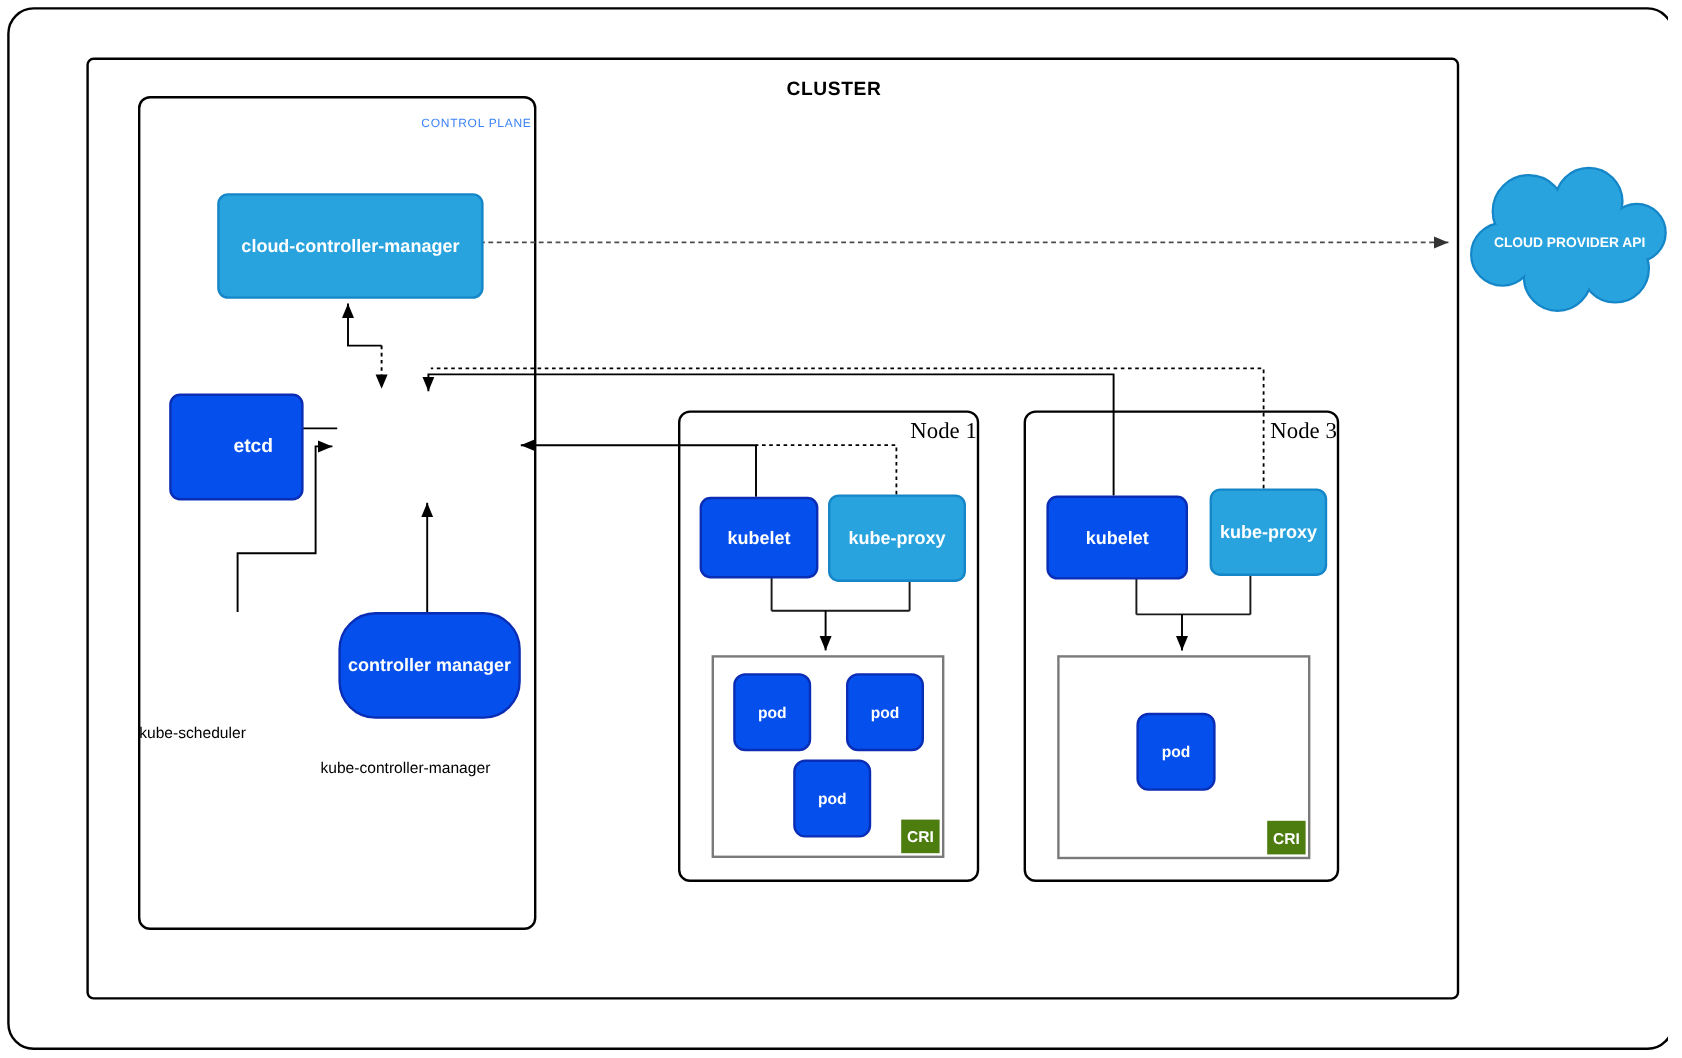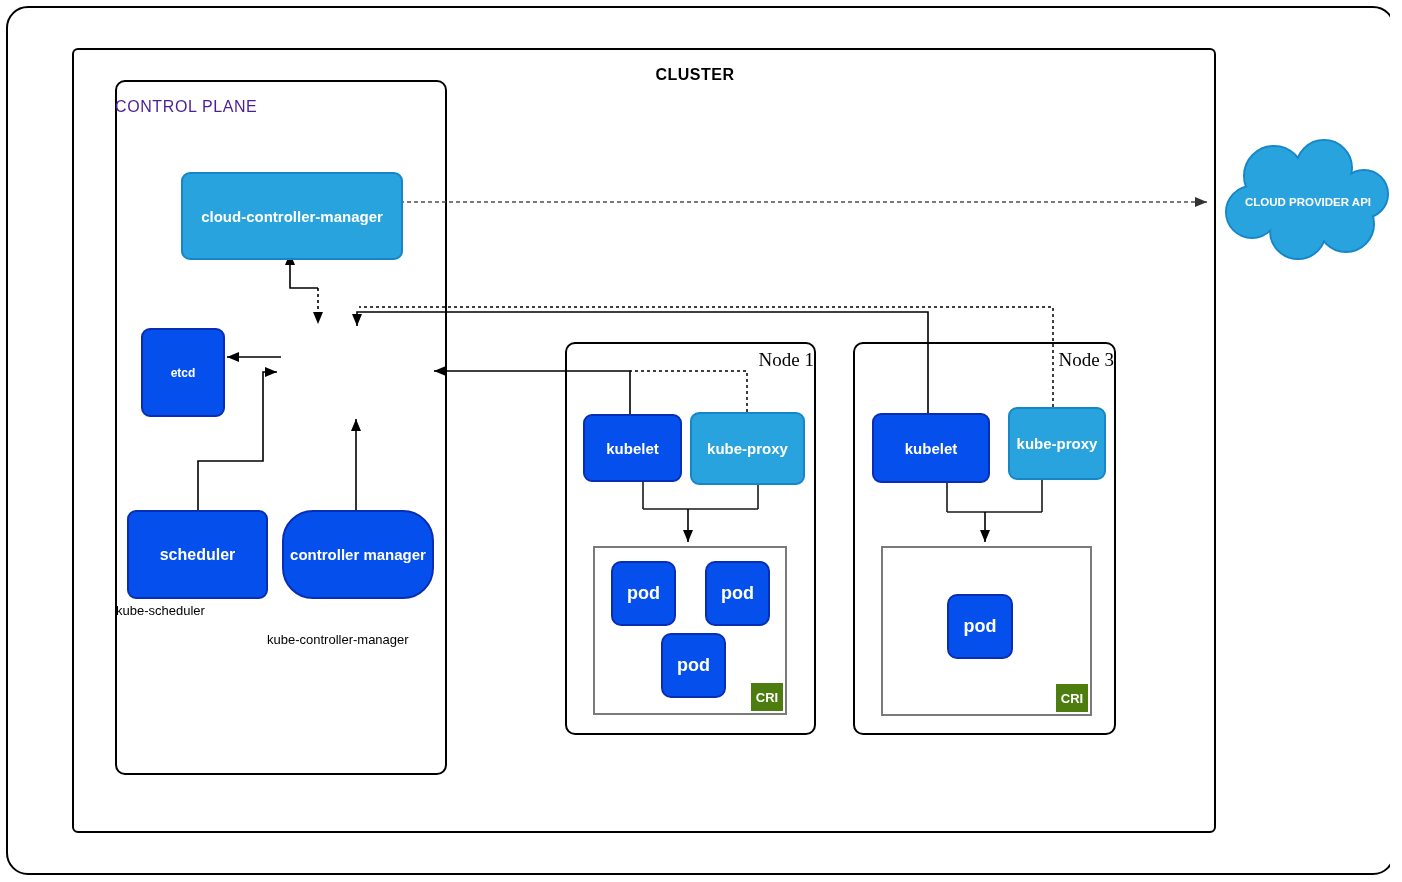--- a/index.html
+++ b/index.html
@@ -17,22 +17,22 @@
   }
   .cluster-title{
     position:absolute;left:0;right:0;top:66px;text-align:center;
     font-weight:bold;font-size:16px;letter-spacing:0.5px;color:#000;z-index:2;
   }
   .control-plane{
     position:absolute;left:115px;top:80px;width:328px;height:691px;
     border:2px solid #000;border-radius:10px;background:#fff;z-index:2;
   }
   .cp-title{
-    position:absolute;left:115px;top:98px;width:328px;text-align:left;
-    font-size:16px;letter-spacing:0.6px;color:#4c1d95;z-index:3;
+    position:absolute;left:115px;top:98px;width:328px;text-align:right;
+    font-size:10px;letter-spacing:0.6px;color:#3b82f6;z-index:3;
   }
   .node-box{
     position:absolute;border:2px solid #000;border-radius:10px;background:#fff;z-index:2;
   }
   .node1{left:565px;top:342px;width:247px;height:389px;}
   .node2{left:853px;top:342px;width:259px;height:389px;}
   .node-title{
     position:absolute;left:0;right:0;top:5px;text-align:right;
     font-family:"Liberation Serif",serif;font-size:19px;color:#000;
   }
@@ -43,30 +43,30 @@
   .cri2{left:881px;top:546px;width:207px;height:166px;}
   .lines{
     position:absolute;left:0;top:0;width:1402px;height:882px;z-index:5;pointer-events:none;
   }
   .blue-box{
     position:absolute;z-index:10;display:flex;align-items:center;justify-content:center;
     color:#fff;font-weight:bold;border-radius:9px;text-align:center;
   }
   .dark{background:#0550EC;border:2px solid #0A2DB5;}
   .light{background:#29A3DE;border:2px solid #1586C8;}
-  .ccm{left:181px;top:161px;width:218px;height:84px;font-size:15px;margin-top:11px;}
-  .etcd{left:141px;top:328px;width:80px;height:85px;font-size:12px;}
+  .ccm{left:181px;top:161px;width:218px;height:84px;font-size:15px;}
+  .etcd{left:141px;top:328px;width:80px;height:85px;font-size:16px;padding-left:28px;}
   .kas{left:281px;top:328px;width:149px;height:85px;font-size:16px;}
   .sched{left:127px;top:510px;width:137px;height:85px;font-size:16px;}
   .cm{left:282px;top:510px;width:148px;height:85px;font-size:15px;border-radius:31px;}
   .kubelet1{left:583px;top:414px;width:95px;height:64px;font-size:15px;}
   .kproxy1{left:690px;top:412px;width:111px;height:69px;font-size:15px;}
   .kubelet2{left:872px;top:413px;width:114px;height:66px;font-size:15px;}
   .kproxy2{left:1008px;top:407px;width:94px;height:69px;font-size:15px;}
-  .pod{border-radius:10px;font-size:18px;}
+  .pod{border-radius:10px;font-size:13px;}
   .pod1a{left:611px;top:561px;width:61px;height:61px;}
   .pod1b{left:705px;top:561px;width:61px;height:61px;}
   .pod1c{left:661px;top:633px;width:61px;height:61px;}
   .pod2a{left:947px;top:594px;width:62px;height:61px;}
   .cri-badge{
     position:absolute;z-index:11;display:flex;align-items:center;justify-content:center;
     background:#4d7c0f;color:#fff;font-weight:bold;font-size:13px;
   }
   .cri-badge1{left:751px;top:683px;width:32px;height:28px;}
   .cri-badge2{left:1056px;top:684px;width:32px;height:28px;}
@@ -134,23 +134,20 @@
 
     <path d="M947 479 L947 512 M1042 476 L1042 512 M947 512 L1042 512" fill="none" stroke="#1a1a1a" stroke-width="1.6"></path>
     <path d="M985 512 L985 542" fill="none" stroke="#000" stroke-width="1.6" marker-end="url(#arrB)"></path>
   </svg>
 
   <div class="blue-box light ccm">
     <span>cloud-controller-manager</span>
   </div>
   <div class="blue-box dark etcd">
     <span>etcd</span>
-  </div>
-  <div class="blue-box dark sched">
-    <span>scheduler</span>
   </div>
   <div class="blue-box dark cm">
     <span>controller manager</span>
   </div>
   <div class="sublabel sublabel-sched">kube-scheduler</div>
   <div class="sublabel sublabel-cm">kube-controller-manager</div>
 
   <div class="blue-box dark kubelet1">
     <span>kubelet</span>
   </div>

